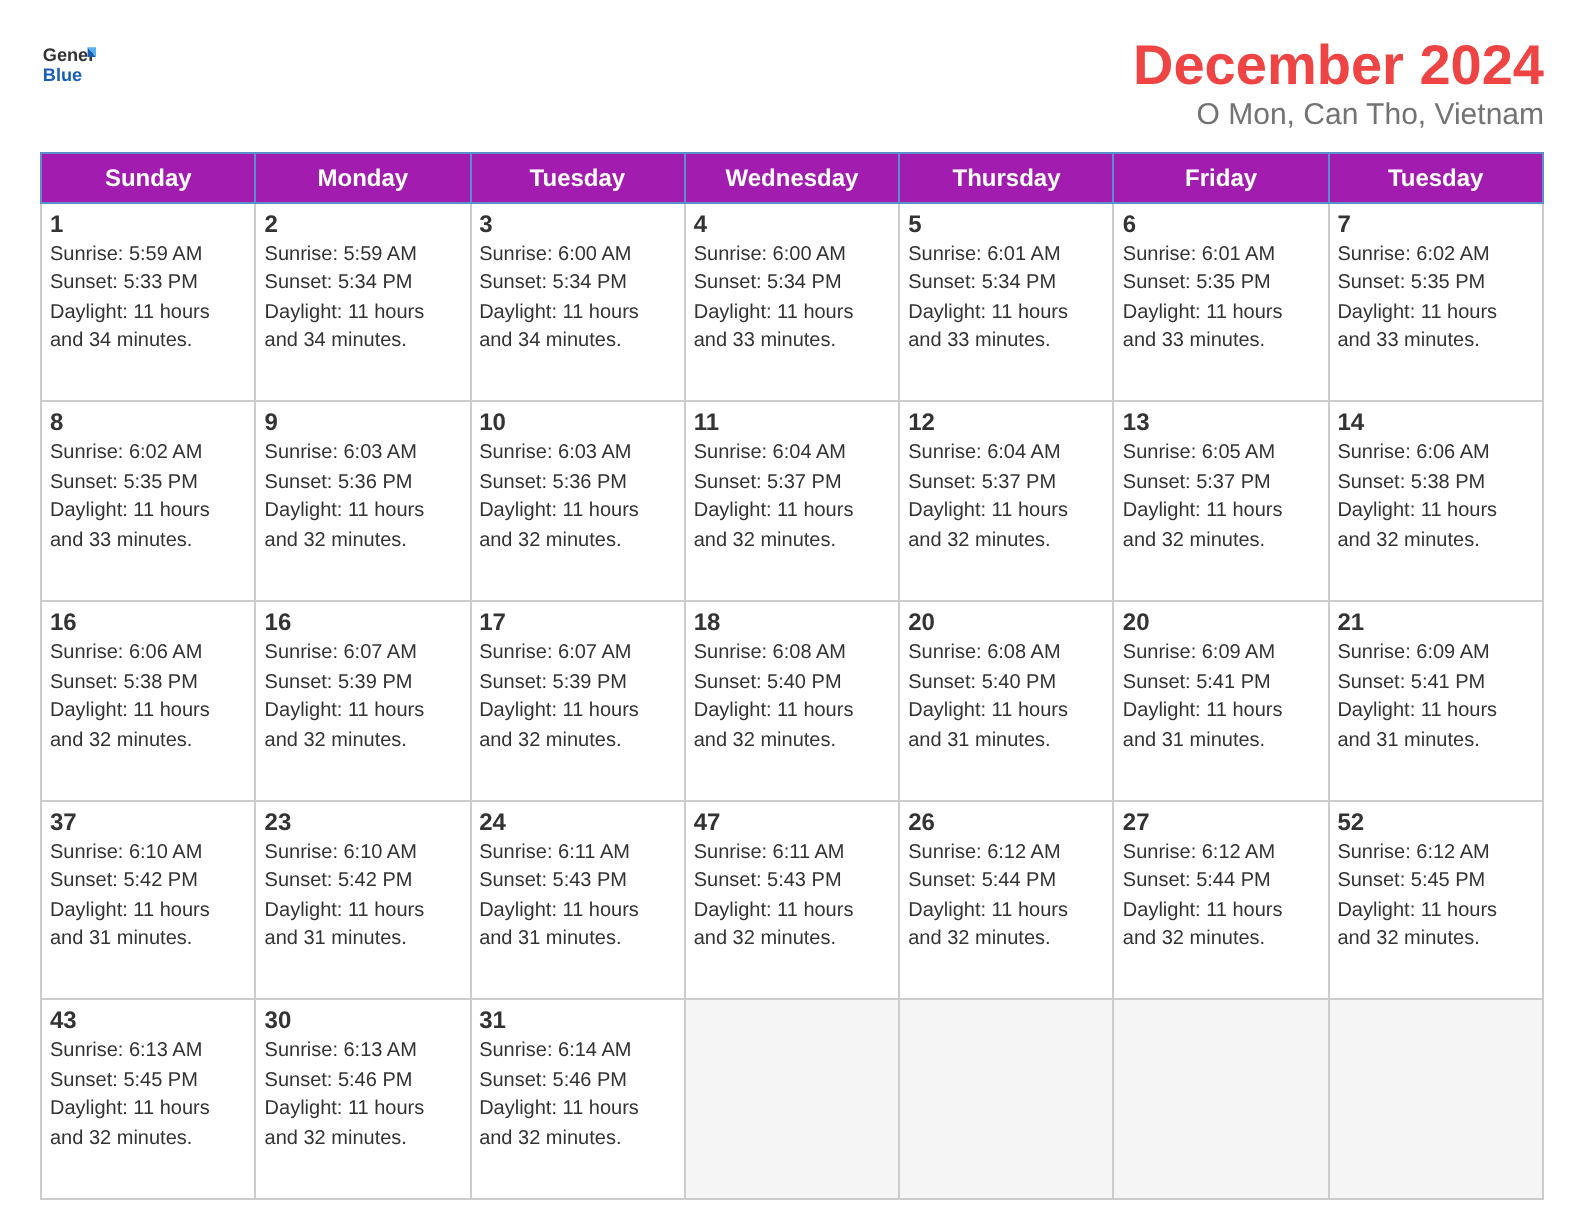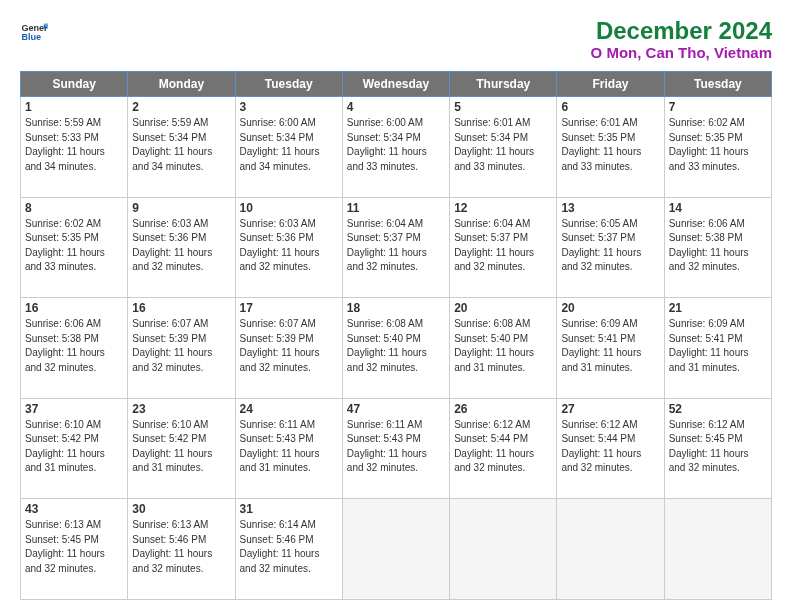--- a/index.html
+++ b/index.html
@@ -30,39 +30,39 @@
     }
     .logo-icon {
       width: 28px;
       height: 28px;
       margin-right: 3px;
     }
     .title-block {
       text-align: right;
     }
     .title-block h1 {
-      font-size: 24px;
+      font-size: 28px;
       font-weight: bold;
-      color: #15803d;
+      color: #ef4444;
       line-height: 1.1;
     }
     .title-block h2 {
       font-size: 15px;
-      font-weight: bold;
-      color: #a21caf;
+      font-weight: normal;
+      color: #737373;
     }
     .calendar {
       border: 1px solid #ccc;
       border-collapse: collapse;
       width: 100%;
       flex: 1;
       table-layout: fixed;
     }
     .calendar th {
-      background-color: #737373;
+      background-color: #a21caf;
       color: #fff;
       text-align: center;
       font-size: 12px;
       padding: 5px 3px;
       border: 1px solid #5a8fcc;
       font-weight: bold;
     }
     .calendar td {
       border: 1px solid #ccc;
       vertical-align: top;

